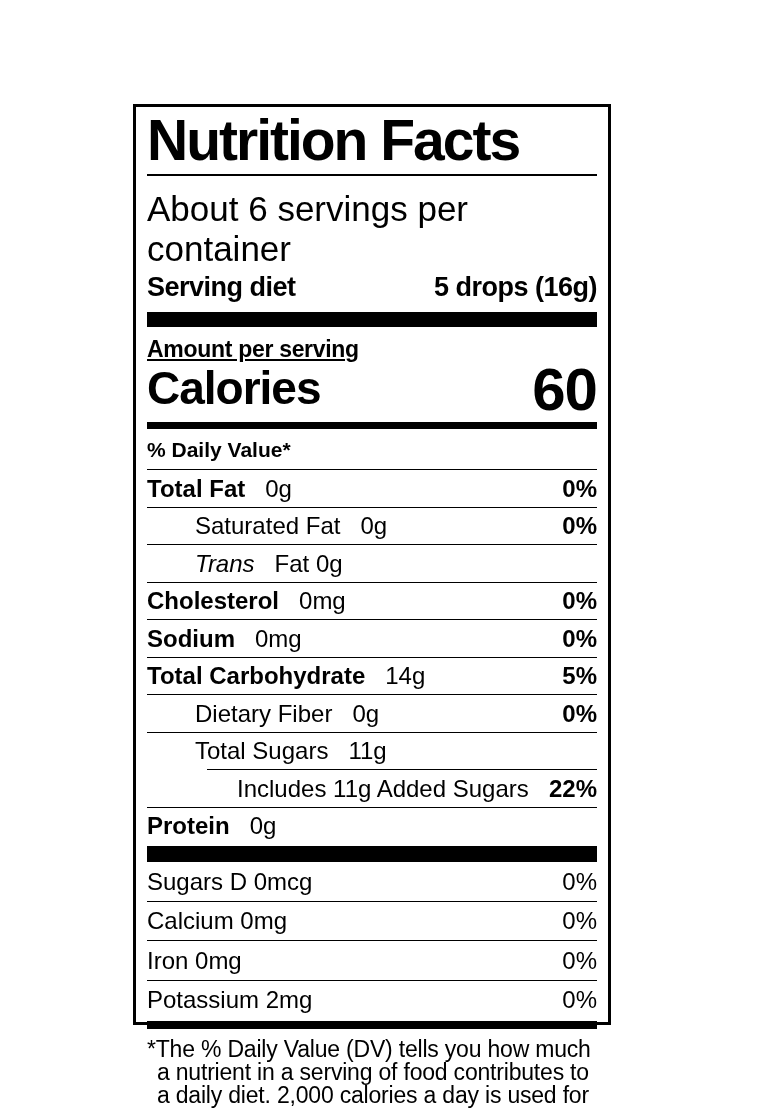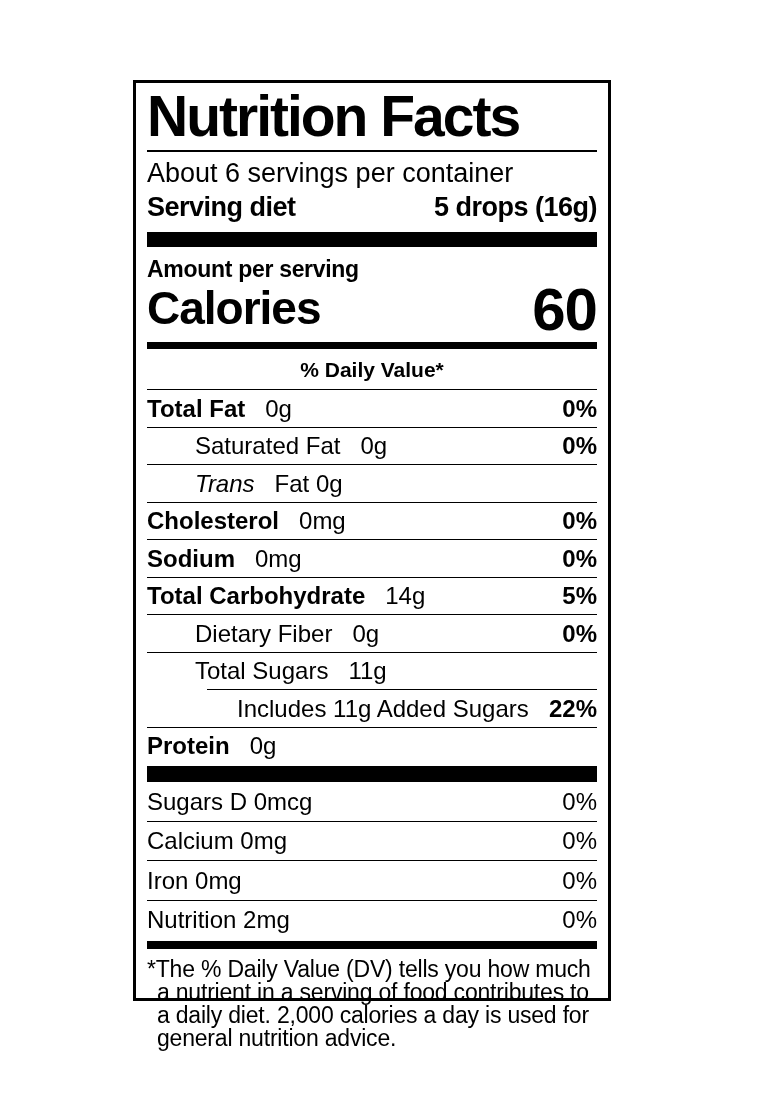--- a/index.html
+++ b/index.html
@@ -5,64 +5,65 @@
   * { box-sizing: border-box; margin: 0; padding: 0; }
   html, body {
     width: 780px; height: 1108px;
     background: #ffffff;
     font-family: "Liberation Sans", sans-serif;
     color: #000;
     position: relative;
   }
   .nf-label {
     position: absolute;
-    left: 133px; top: 80px;
+    left: 133px; top: 104px;
     width: 478px; height: 921px;
     border: 3px solid #000;
     background: #fff;
     padding: 4px 11px 6px 11px;
   }
   
   .nf-title {
     font-size: 57px;
     font-weight: 900;
     letter-spacing: -2px;
     line-height: 1.04;
     white-space: nowrap;
     padding-bottom: 4px;
   }
   .rule-thin-full { border-top: 2px solid #000; }
   .nf-about {
-    font-size: 27px;
-    padding: 6px 0 1px 0;
+    font-size: 35px;
+    padding: 13px 0 1px 0;
   }
   .nf-serving-row {
     display: flex; justify-content: space-between; align-items: baseline;
     font-size: 27px; font-weight: 700;
     padding: 2px 0 9px 0;
     letter-spacing: -0.5px;
   }
   .bar { background: #000; width: 100%; }
   .bar-15 { height: 15px; }
   .bar-16 { height: 16px; margin-top: 2px; }
   .bar-7  { height: 7px; }
   .bar-8  { height: 8px; margin-top: 2px; }
   .nf-aps {
     font-size: 23px; font-weight: 800;
     padding: 9px 0 0 0;
     letter-spacing: -0.3px;
+    text-decoration: underline;
   }
   .nf-cal-row {
     display: flex; justify-content: space-between; align-items: flex-start;
     padding: 2px 0 8px 0;
   }
   .nf-cal-label { font-size: 46px; font-weight: 800; line-height: 1; letter-spacing: -1px; }
   .nf-cal-value { font-size: 60px; font-weight: 800; line-height: 0.82; letter-spacing: -1px; }
   .nf-dv-header {
-    text-align: center;
+    text-align: left;
     font-size: 21px; font-weight: 800;
     padding: 9px 0 7px 0;
   }
   
   .row {
     display: flex; justify-content: space-between; align-items: baseline;
     border-top: 1.5px solid #000;
     font-size: 24px;
     padding: 4.5px 0 4px 0;
   }
@@ -221,21 +222,21 @@
   <div class="vit-row">
     <span class="left">
       <span class="name">Iron</span>
       <span class="amount">0mg</span>
     </span>
     <span>0%</span>
   </div>
 
   <div class="vit-row">
     <span class="left">
-      <span class="name">Nutrition</span>
+      <span class="name">Potassium</span>
       <span class="amount">2mg</span>
     </span>
     <span>0%</span>
   </div>
 
   <div class="bar bar-8"></div>
 
   <div class="nf-footnote">*The % Daily Value (DV) tells you how much a nutrient in a serving of food contributes to a daily diet. 2,000 calories a day is used for general nutrition advice.</div>
 
 </div>

